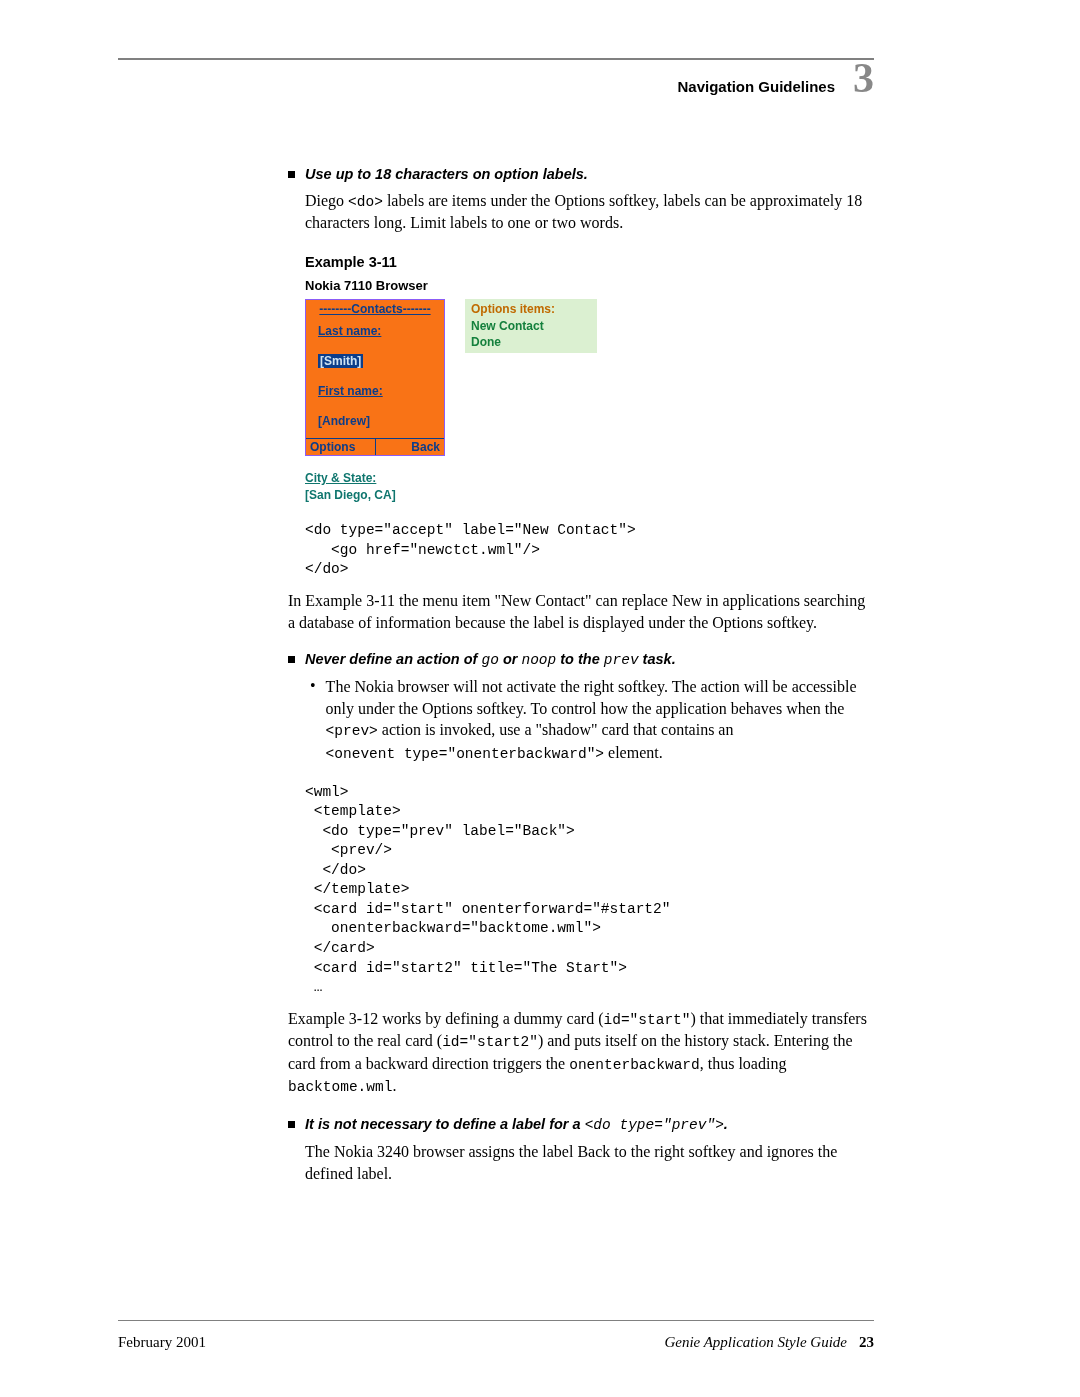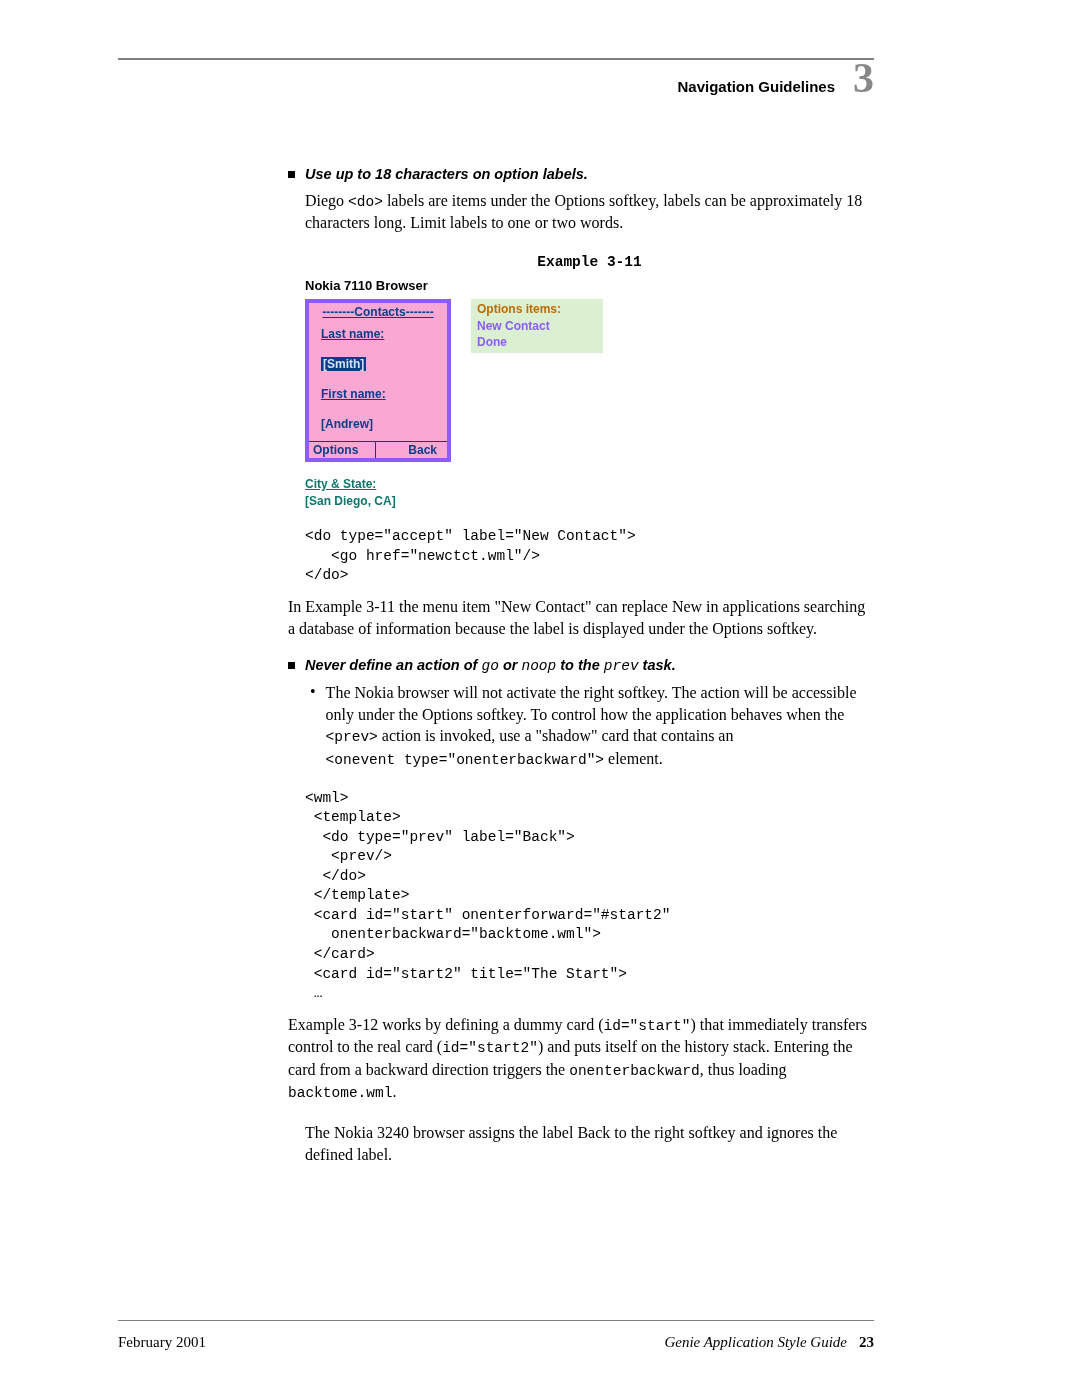--- a/index.html
+++ b/index.html
@@ -63,43 +63,42 @@
     font-family: Arial, Helvetica, sans-serif;
     font-weight: bold;
     font-size: 14.5px;
   }
   .body-para {
     font-size: 16px;
     line-height: 1.35;
     margin: 8px 0 18px 17px;
   }
   .example-label {
-    font-family: Liberation Mono, monospace;
+    font-family: Liberation Sans, sans-serif;
     font-weight: bold;
     font-size: 14.5px;
     margin: 20px 0 6px 17px;
-    text-align: center;
   }
   .browser-label {
     font-family: Arial, Helvetica, sans-serif;
     font-weight: bold;
     font-size: 13px;
     margin: 8px 0 6px 17px;
   }
   .phone-row {
     display: flex;
     align-items: flex-start;
     gap: 20px;
     margin-left: 17px;
     margin-bottom: 8px;
   }
   .phone-box {
     width: 138px;
-    background: #f9a8d4;
-    border: 4px solid #8b5cf6;
+    background: #f97316;
+    border: 1px solid #8b5cf6;
     font-family: Arial, Helvetica, sans-serif;
     font-size: 12px;
     color: #0c3d8a;
     font-weight: bold;
   }
   .phone-body {
     padding: 2px 4px 0 4px;
   }
   .phone-title {
     text-align: center;
@@ -119,32 +118,32 @@
     display: flex;
     border-top: 1px solid #0c3d8a;
     margin-top: 2px;
   }
   .phone-softkey {
     flex: 1;
     text-align: center;
     padding: 1px 0;
   }
   .phone-softkey.left { border-right: 1px solid #0c3d8a; text-align: left; padding-left: 4px;}
-  .phone-softkey.right { text-align: right; padding-right: 10px;}
+  .phone-softkey.right { text-align: right; padding-right: 4px;}
   .options-box {
     width: 120px;
     background: #dbf0d1;
     font-family: Arial, Helvetica, sans-serif;
     font-size: 12px;
     font-weight: bold;
     color: #c06a00;
     padding: 2px 6px;
     line-height: 1.4;
   }
-  .options-box .opt-item { color: #8b5cf6; }
+  .options-box .opt-item { color: #15803d; }
   .extra-lines {
     font-family: Arial, Helvetica, sans-serif;
     font-size: 12px;
     font-weight: bold;
     color: #0f766e;
     margin: 14px 0 0 17px;
     line-height: 1.4;
   }
   .code-block {
     font-family: "Courier New", Courier, monospace;
@@ -271,20 +270,26 @@
  &lt;card id="start" onenterforward="#start2"
    onenterbackward="backtome.wml"&gt;
  &lt;/card&gt;
  &lt;card id="start2" title="The Start"&gt;
  …</div>
 
     <div class="body-para" style="margin-left:0;">
       <span>Example 3-12 works by defining a dummy card (</span><span class="mono">id="start"</span><span>) that immediately transfers control to the real card (</span><span class="mono">id="start2"</span><span>) and puts itself on the history stack. Entering the card from a backward direction triggers the </span><span class="mono">onenterbackward</span><span>, thus loading </span><span class="mono">backtome.wml</span><span>.</span>
     </div>
 
+    <div class="bullet-row">
+      <div class="bullet-square"></div>
+      <div class="bullet-text-mixed">
+        <span>It is not necessary to define a label for a </span><span class="mono">&lt;do type="prev"&gt;</span><span>.</span>
+      </div>
+    </div>
     <div class="body-para">The Nokia 3240 browser assigns the label Back to the right softkey and ignores the defined label.</div>
 
   </div>
 
   <div class="bottom-rule"></div>
   <div class="footer">
     <span>February 2001</span>
     <span class="footer-right">
       <span>Genie Application Style Guide</span><span class="pg">23</span>
     </span>

